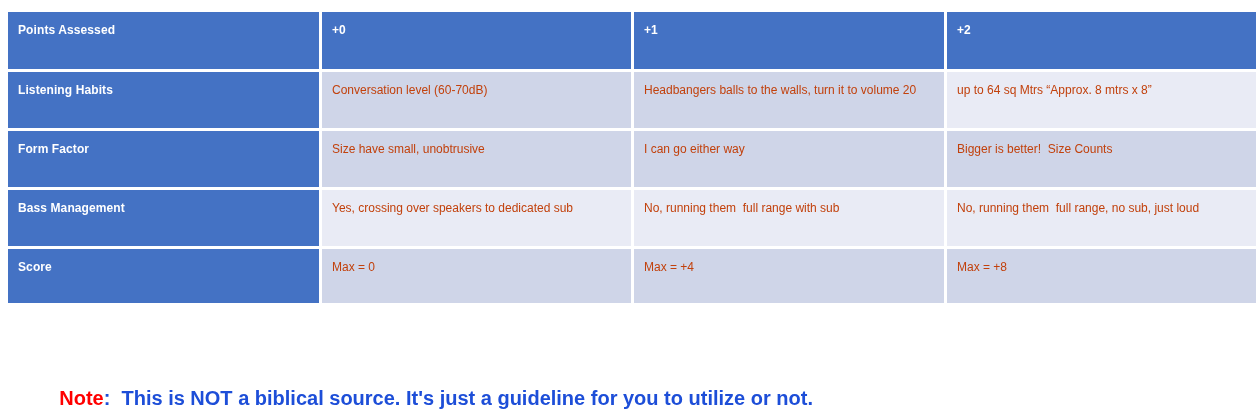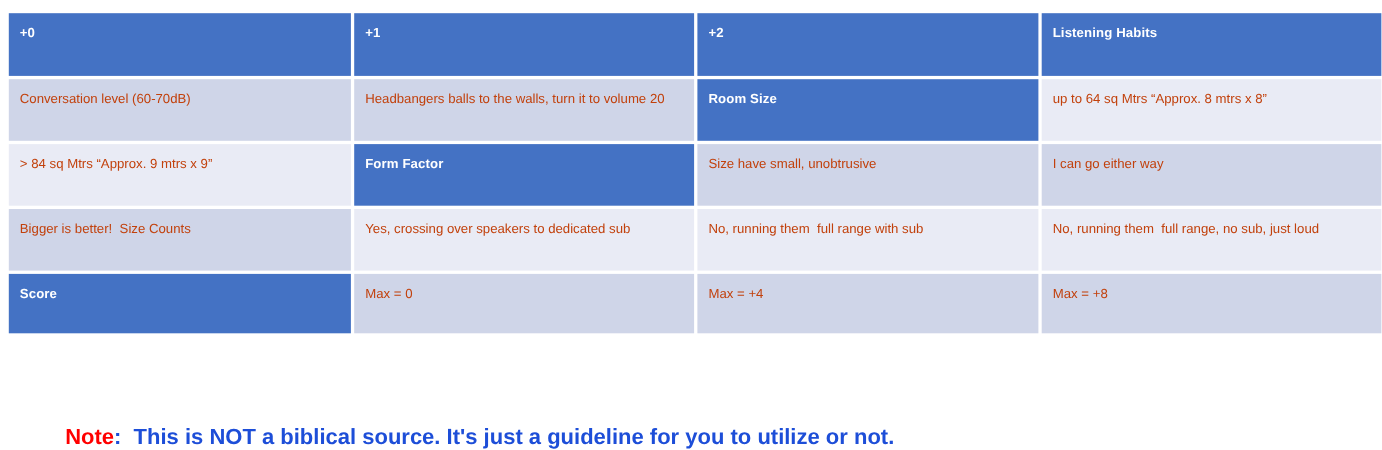--- a/index.html
+++ b/index.html
@@ -44,37 +44,37 @@
   .note-prefix { color:#FF0000; }
   .note-body { color:#1d4ed8; }
 </style>
 </head>
 <body>
 
 <div class="page">
 
   <div class="tbl">
 
+    <div class="cell hcell">Points Assessed</div>
     <div class="cell hcell">+0</div>
     <div class="cell hcell">+1</div>
     <div class="cell hcell">+2</div>
 
     <div class="cell lcell">Listening Habits</div>
     <div class="cell dcell band-a">Conversation level (60-70dB)</div>
     <div class="cell dcell band-a">Headbangers balls to the walls, turn it to volume 20</div>
 
-    <div class="cell lcell">Room Size</div>
     <div class="cell dcell band-b">up to 64 sq Mtrs “Approx. 8 mtrs x 8”</div>
-    <div class="cell dcell band-b">&gt; 84 sq Mtrs “Approx. 9 mtrs x 9”</div>
 
     <div class="cell lcell">Form Factor</div>
     <div class="cell dcell band-a">Size have small, unobtrusive</div>
     <div class="cell dcell band-a">I can go either way</div>
     <div class="cell dcell band-a">Bigger is better!  Size Counts</div>
 
+    <div class="cell lcell">Bass Management</div>
     <div class="cell dcell band-b">Yes, crossing over speakers to dedicated sub</div>
     <div class="cell dcell band-b">No, running them  full range with sub</div>
     <div class="cell dcell band-b">No, running them  full range, no sub, just loud</div>
 
     <div class="cell lcell">Score</div>
     <div class="cell dcell band-a">Max = 0</div>
     <div class="cell dcell band-a">Max = +4</div>
     <div class="cell dcell band-a">Max = +8</div>
 
   </div>

